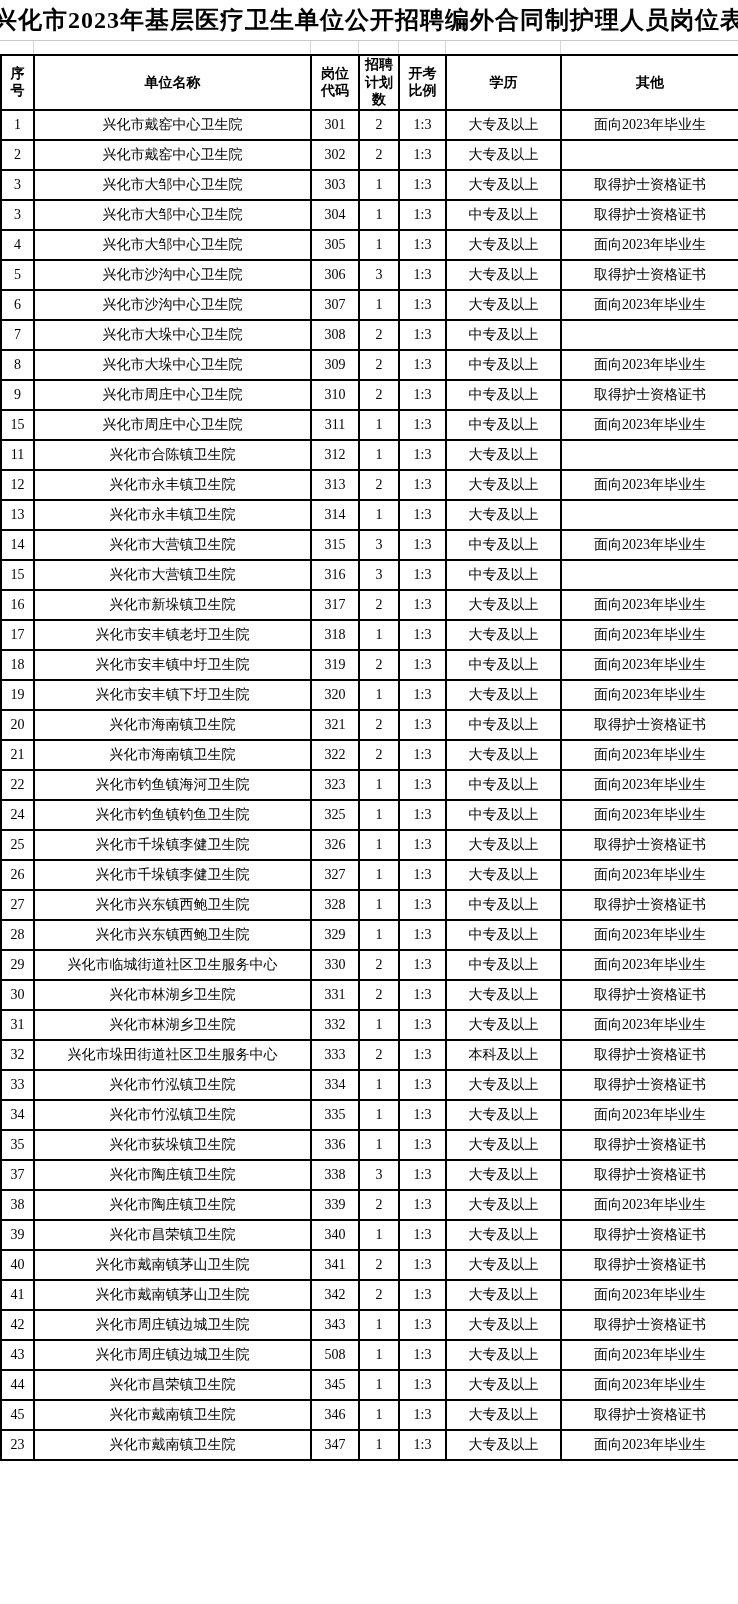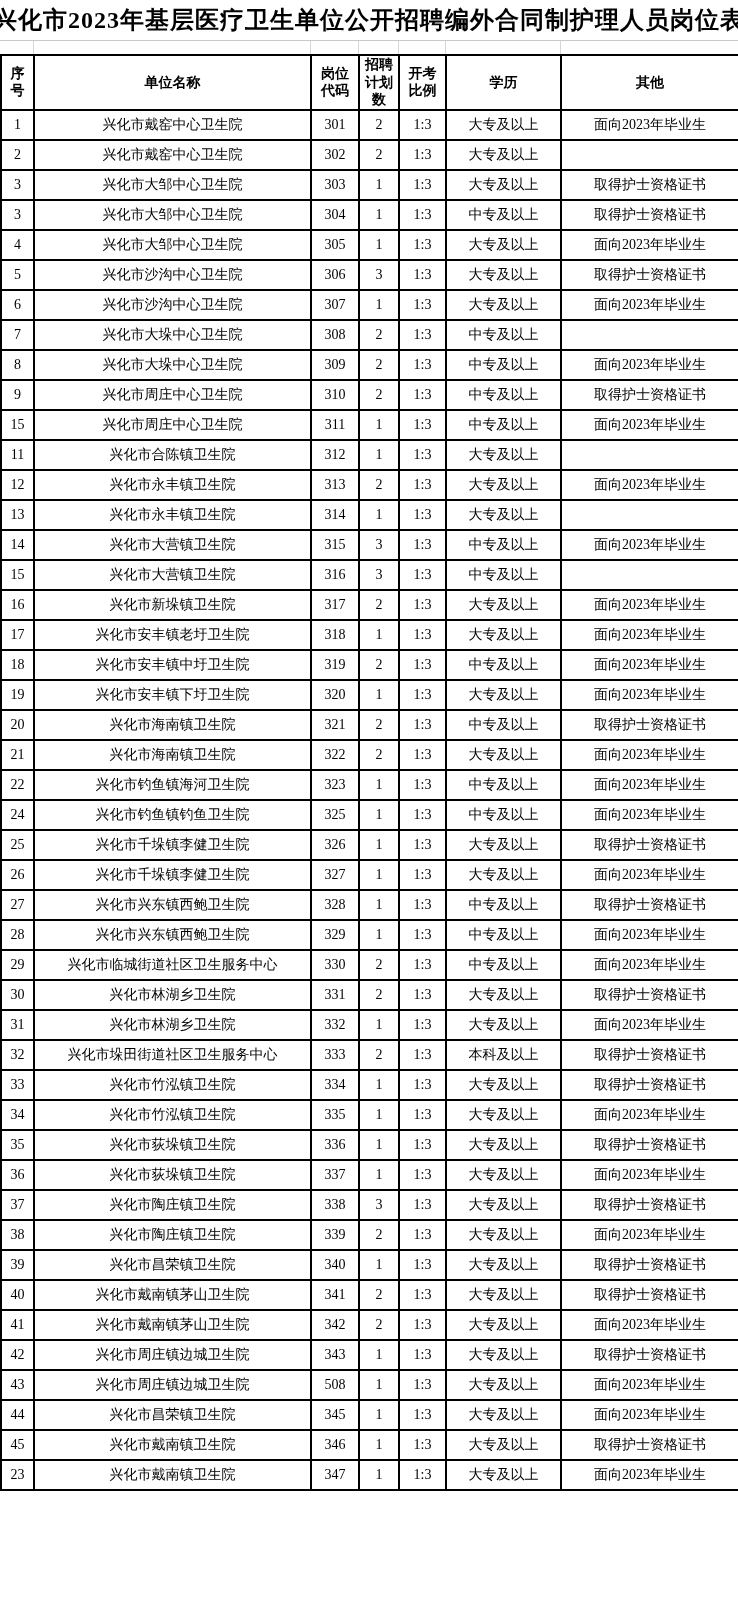--- a/index.html
+++ b/index.html
@@ -411,29 +411,20 @@
         <tr>
           <td>35</td>
           <td>兴化市荻垛镇卫生院</td>
           <td>336</td>
           <td>1</td>
           <td>1:3</td>
           <td>大专及以上</td>
           <td>取得护士资格证书</td>
         </tr>
         <tr>
-          <td>36</td>
-          <td>兴化市荻垛镇卫生院</td>
-          <td>337</td>
-          <td>1</td>
-          <td>1:3</td>
-          <td>大专及以上</td>
-          <td>面向2023年毕业生</td>
-        </tr>
-        <tr>
           <td>37</td>
           <td>兴化市陶庄镇卫生院</td>
           <td>338</td>
           <td>3</td>
           <td>1:3</td>
           <td>大专及以上</td>
           <td>取得护士资格证书</td>
         </tr>
         <tr>
           <td>38</td>

